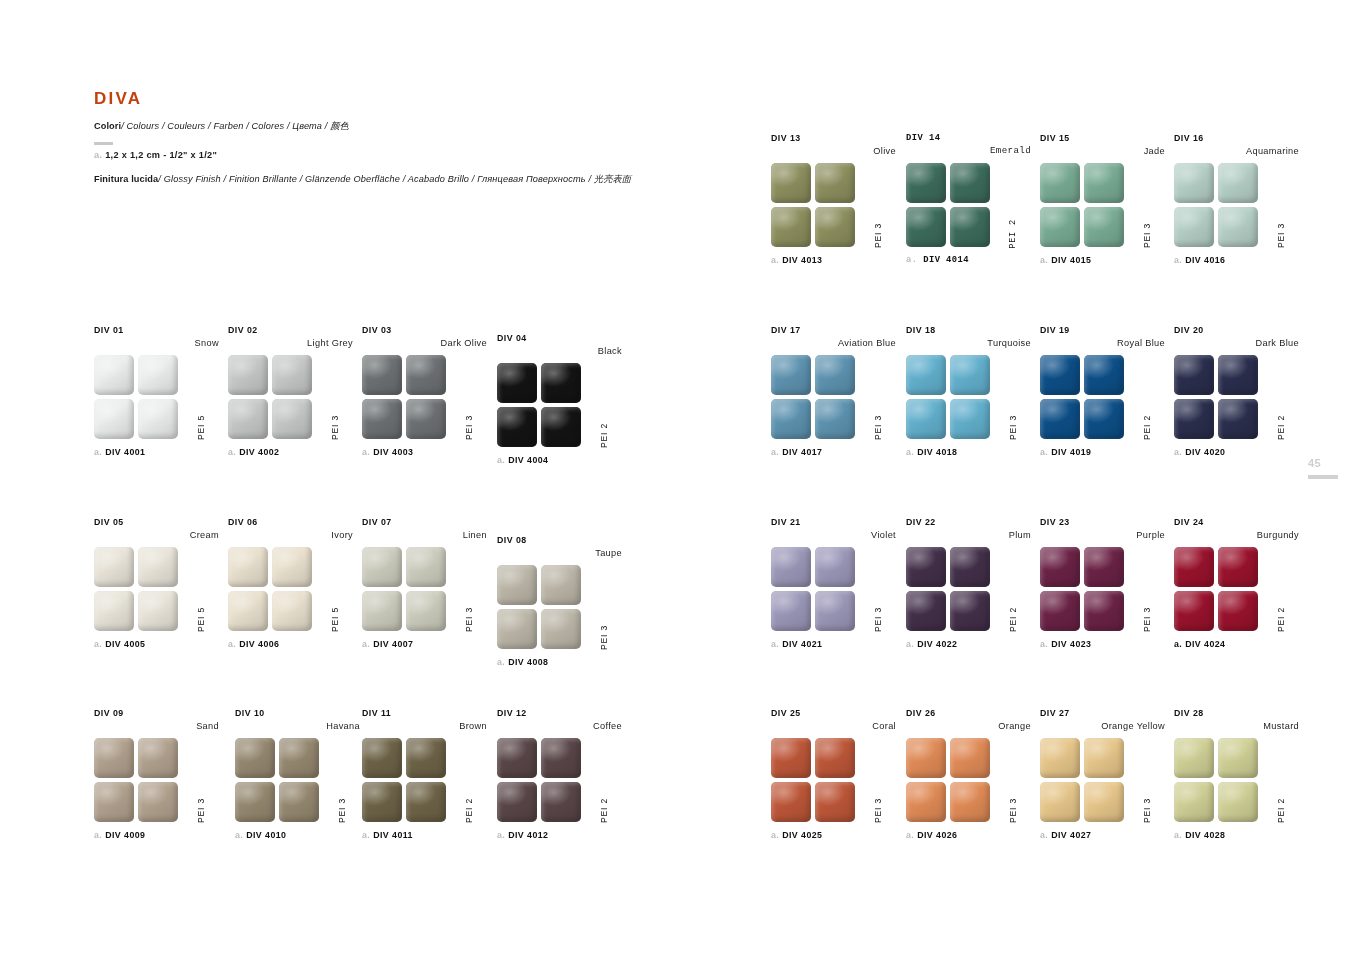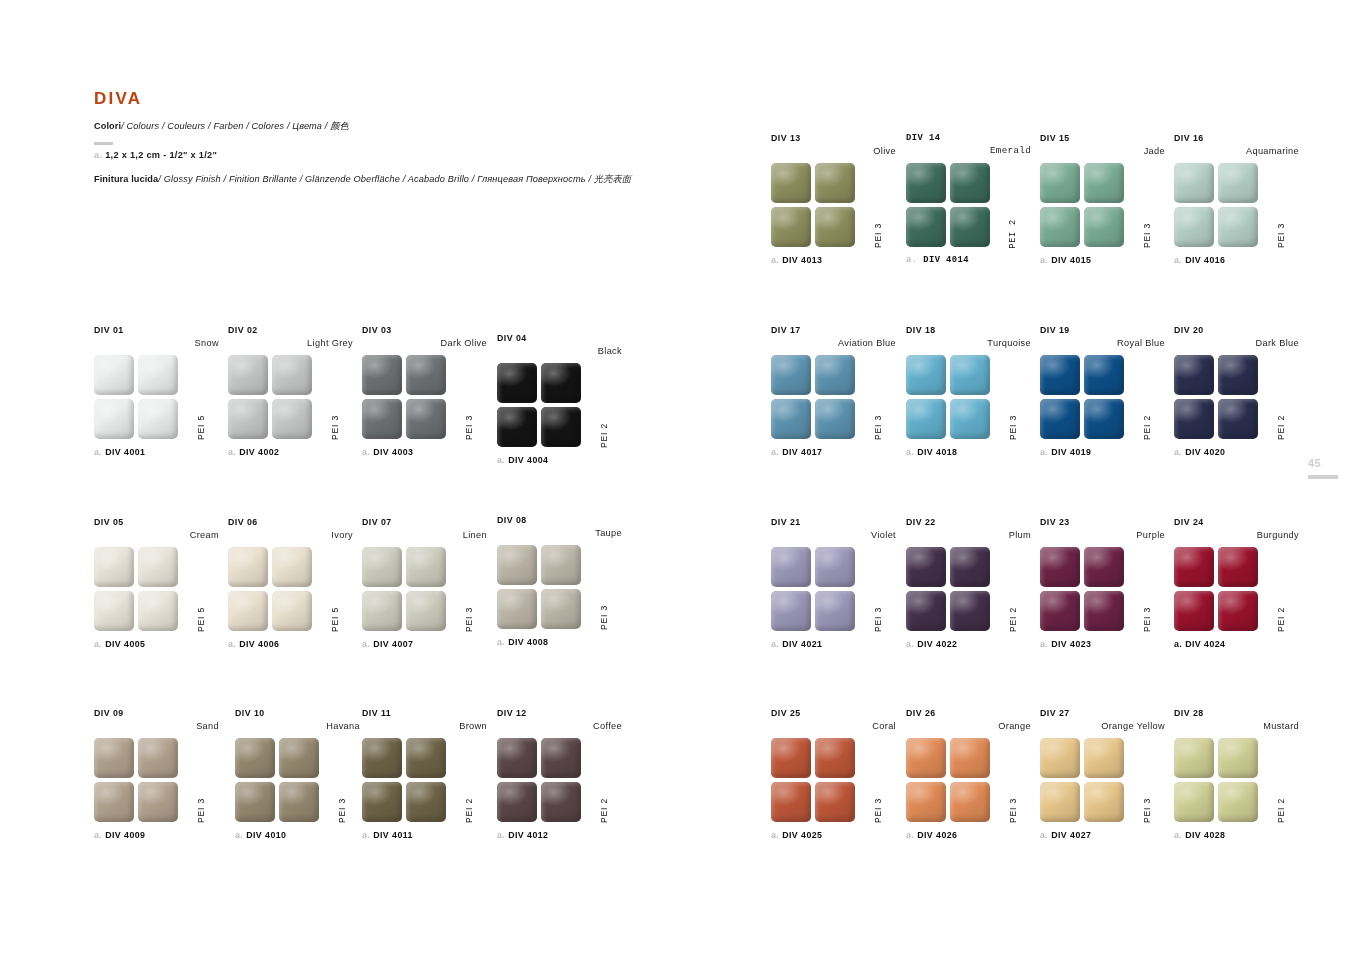--- a/index.html
+++ b/index.html
@@ -294,21 +294,21 @@
         <div class="tile-grid">
           <div class="tile" style="background: rgb(204, 204, 190);"></div>
           <div class="tile" style="background: rgb(204, 204, 190);"></div>
           <div class="tile" style="background: rgb(204, 204, 190);"></div>
           <div class="tile" style="background: rgb(204, 204, 190);"></div>
         </div>
         <div class="pei">PEI 3</div>
       </div>
       <div class="sw-ref"><span class="pfx">a.</span> <span>DIV 4007</span></div>
     </div>
-    <div class="swatch" style="left: 497px; top: 515px;">
+    <div class="swatch" style="left: 497px; top: 535px;">
       <div class="sw-code">DIV 08</div>
       <div class="sw-name">Taupe</div>
       <div class="tile-area">
         <div class="tile-grid">
           <div class="tile" style="background: rgb(188, 182, 168);"></div>
           <div class="tile" style="background: rgb(188, 182, 168);"></div>
           <div class="tile" style="background: rgb(188, 182, 168);"></div>
           <div class="tile" style="background: rgb(188, 182, 168);"></div>
         </div>
         <div class="pei">PEI 3</div>

